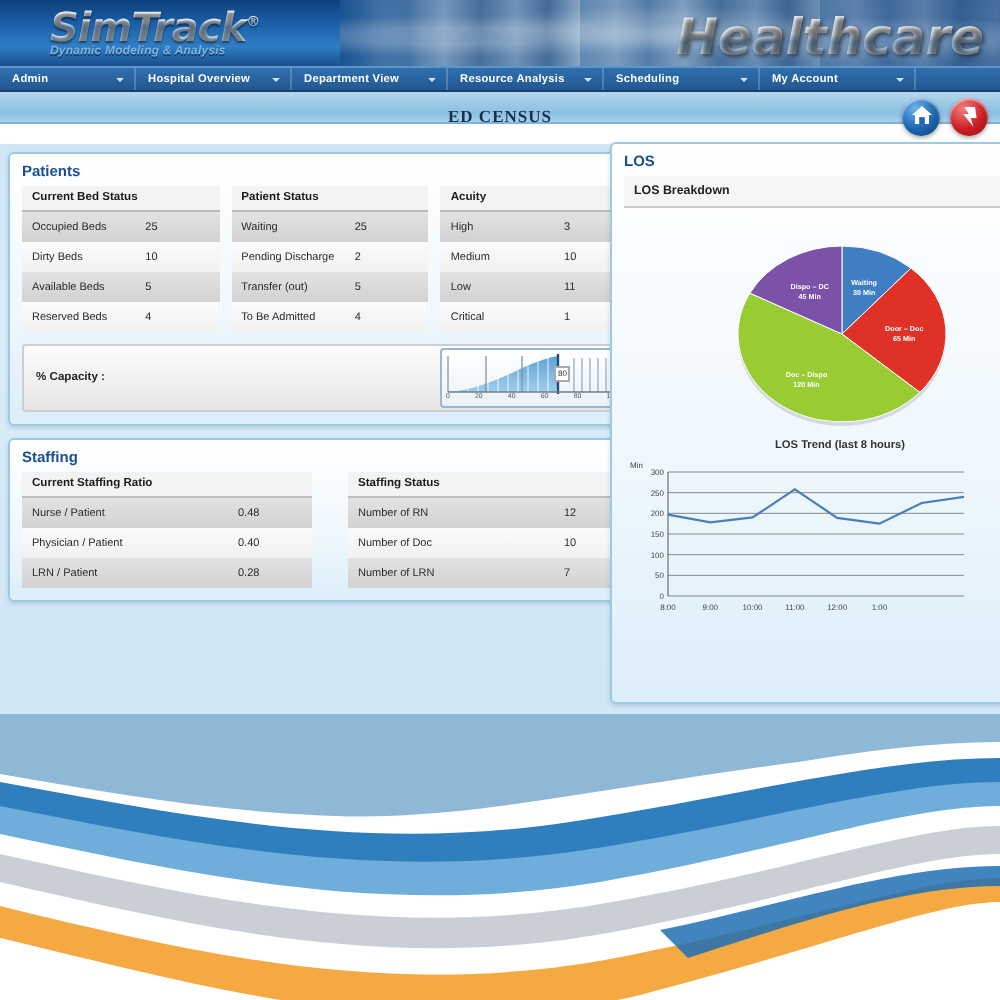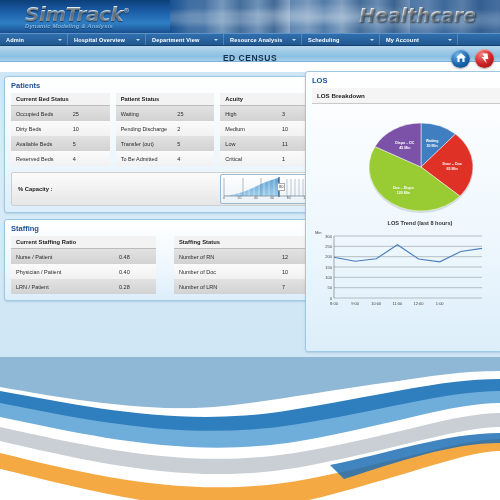--- a/index.html
+++ b/index.html
@@ -43,23 +43,23 @@
     -webkit-background-clip: text; background-clip: text; color: transparent;
     text-shadow: 0 1px 1px rgba(0,0,0,.45);
   }
   .logo-text .tm { font-size:7px; vertical-align:super; }
   .logo-tag {
     font-size: 6px; font-weight: bold; font-style: italic;
     color:#7fb4e0; letter-spacing:0.1px; margin-top:-1px;
     text-shadow:0 1px 0 rgba(0,0,0,.4);
   }
   .brand {
-    position:absolute; right:24px; top:4px; z-index:5;
+    position:absolute; right:8px; top:4px; z-index:5;
     font-family:"DejaVu Sans", sans-serif;
-    font-size:19px; font-style:italic; font-weight:bold;
+    font-size:25px; font-style:italic; font-weight:bold;
     letter-spacing:0px;
     background: linear-gradient(180deg,#ffffff 0%,#f2f7fc 45%,#9cc0e2 58%,#ffffff 100%);
     -webkit-background-clip:text; background-clip:text; color:transparent;
     text-shadow: 1px 1px 2px rgba(0,0,0,.55);
   }
 
   
   .navbar {
     display:flex; height:13px; width:500px;
     background: linear-gradient(180deg,#2f6fae 0%, #2a65a2 45%, #21578f 100%);
@@ -78,20 +78,21 @@
     border-left:2.2px solid transparent; border-right:2.2px solid transparent;
     border-top:2.6px solid #cfe2f4;
   }
   .nav-filler{ flex:1; border-right:none; }
 
   
   .titlebar{
     position:relative; height:16px; width:500px;
     background: linear-gradient(180deg,#b8d8ee 0%, #9cc9e6 40%, #8cc0e2 70%, #a7d0ea 100%);
     border-bottom:1px solid #7fb2d6;
+    font-family:Liberation Serif, serif;
   }
   .page-title{
     position:absolute; left:0; right:0; top:7px; text-align:center;
     font-size:8.5px; font-weight:bold; color:#15314e; letter-spacing:.5px;
   }
   .title-icons{ position:absolute; right:6px; top:3px; display:flex; gap:5px; }
   .ticon{
     width:19px;height:19px;border-radius:50%; position:relative;
     box-shadow:0 1px 2px rgba(0,0,0,.35), inset 0 1px 1px rgba(255,255,255,.6);
     cursor:pointer;

